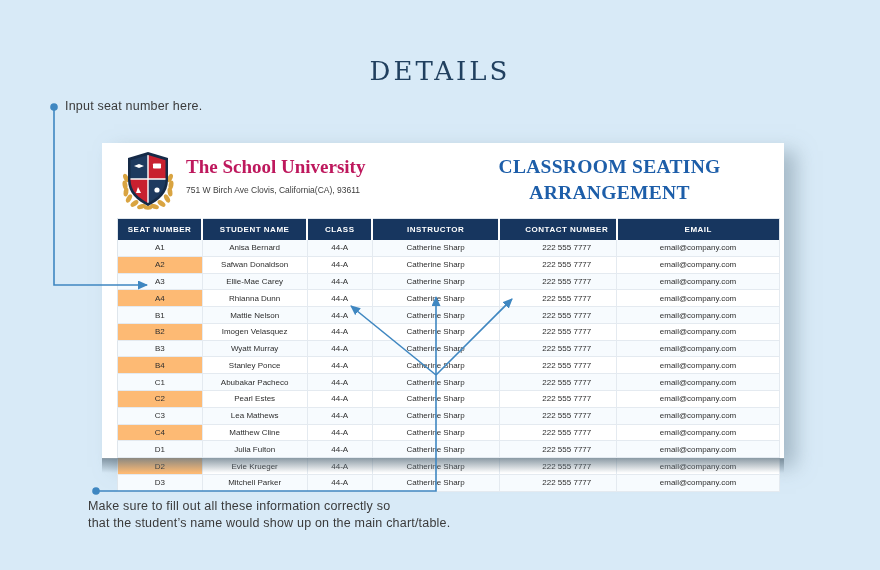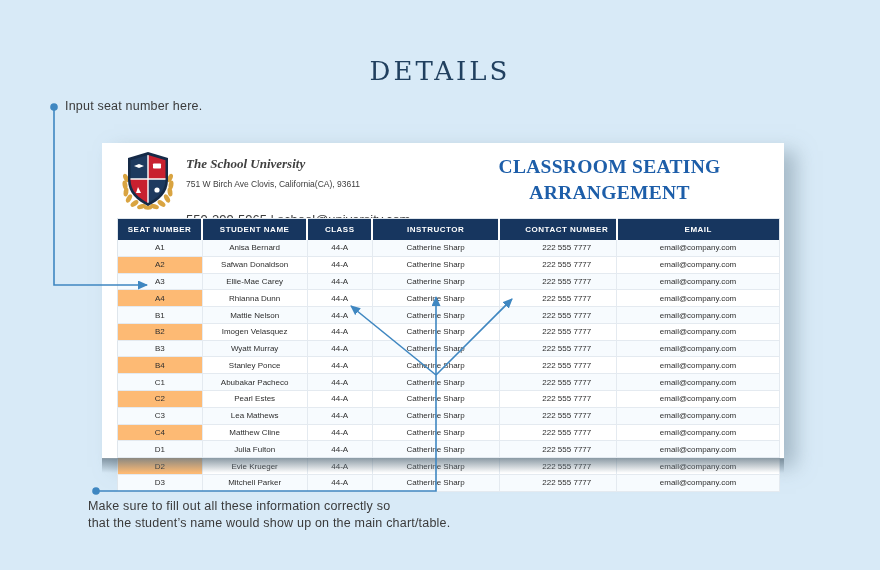--- a/index.html
+++ b/index.html
@@ -32,21 +32,21 @@
   }
   .card-bottom-fade {
     position:absolute; left:102px; top:458px; width:682px; height:15px;
     background:linear-gradient(to bottom, rgba(100,120,134,0.75), rgba(160,195,220,0));
   }
   .card-header { position:absolute; left:0; top:0; width:100%; height:74px; }
   .logo { position:absolute; left:14px; top:7px; width:64px; height:62px; }
   .school-info { position:absolute; left:84px; top:13px; }
   .school-name {
     font-family:"Liberation Serif", serif; font-weight:bold;
-    font-size:13px; color:#404040;font-style:italic;
+    font-size:19px; color:#be185d;
   }
   .school-address { font-size:8.5px; color:#3d3d3d; margin-top:7px; }
   .school-contact { font-size:13px; color:#3d3d3d; margin-top:23px; }
   .sheet-title {
     position:absolute; left:345px; top:11px; width:325px;
     text-align:center;
     font-family:"Liberation Serif", serif; font-weight:bold;
     font-size:19.5px; line-height:26px; color:#1d5ea9; letter-spacing:0.3px;
   }
   table.seating {

